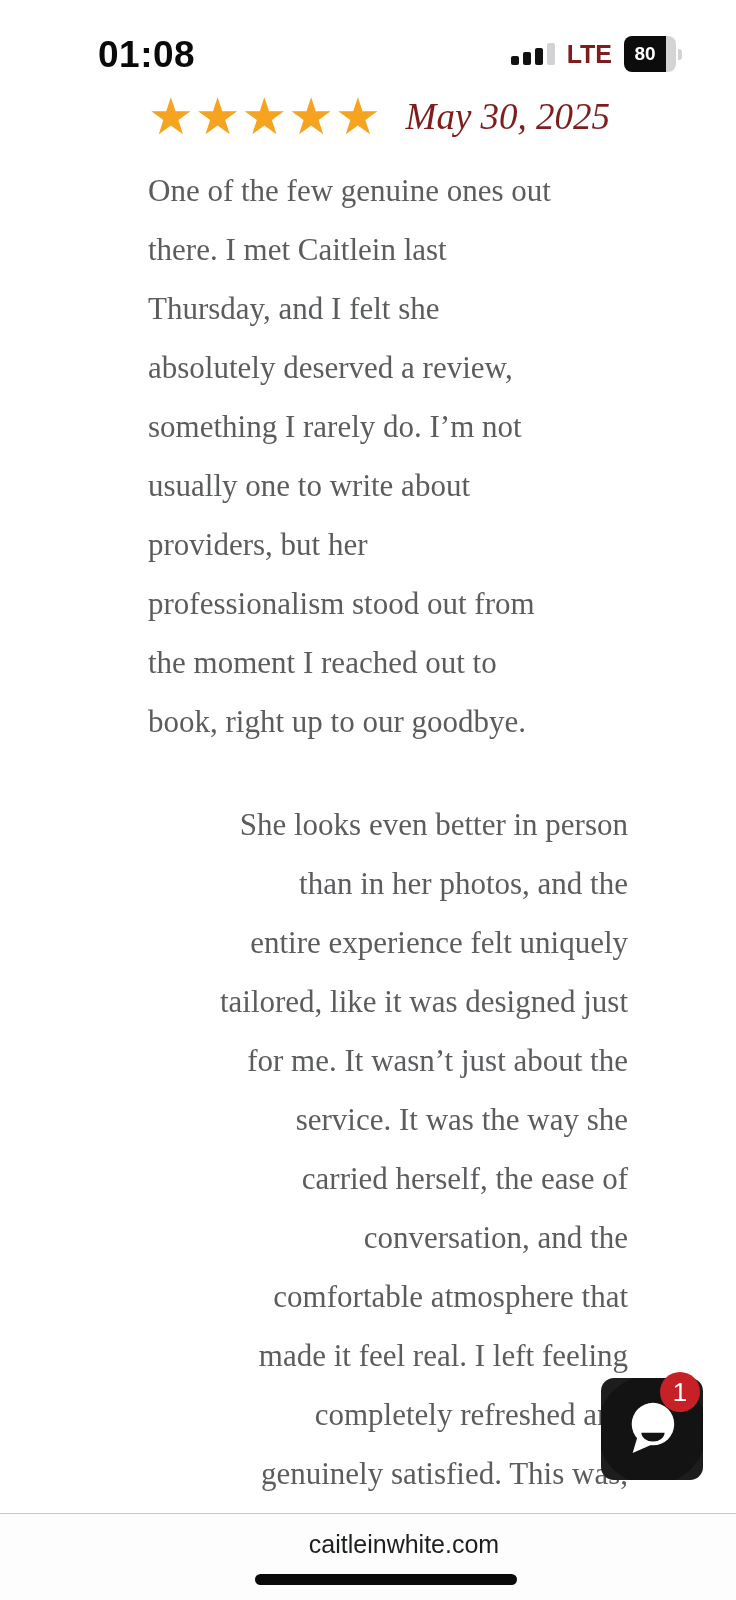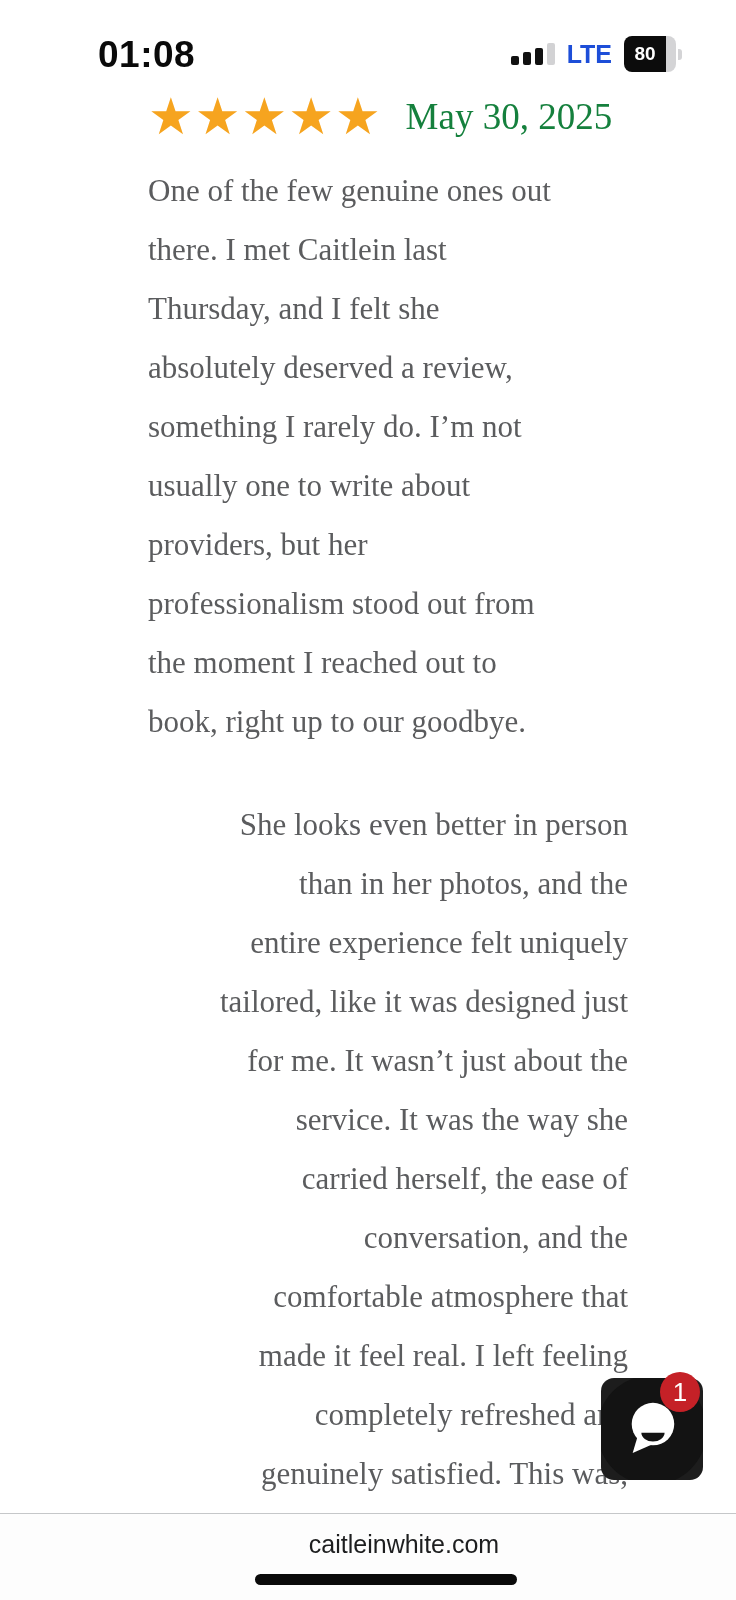--- a/index.html
+++ b/index.html
@@ -20,21 +20,21 @@
     display:flex;align-items:center;
   }
   .signal{display:flex;align-items:flex-end;gap:4px;height:22px;}
   .signal i{display:block;width:8px;border-radius:2px;background:#111;}
   .signal i.b1{height:9px;}
   .signal i.b2{height:13px;}
   .signal i.b3{height:17px;}
   .signal i.b4{height:22px;background:#d2d2d4;}
   .net-label{
     font-family:"Liberation Sans",sans-serif;font-weight:600;
-    font-size:25px;color:#1d4ed8;margin-left:12px;
+    font-size:25px;color:#7f1d1d;margin-left:12px;
   }
   .battery{
     margin-left:12px;position:relative;width:52px;height:36px;border-radius:8px;
     background:linear-gradient(to right,#0c0c0c 0 80%,#d4d4d6 80%);
     display:flex;align-items:center;
   }
   .battery-pct{
     font-family:"Liberation Sans",sans-serif;font-weight:700;
     font-size:19px;color:#ffffff;width:42px;text-align:center;
   }
@@ -43,21 +43,21 @@
     border-radius:0 3px 3px 0;margin-left:2px;
   }
   
   .content{position:absolute;left:148px;top:88px;width:480px;}
   .rating-row{display:flex;align-items:center;height:56px;}
   .stars{
     font-size:51px;line-height:1;color:#F6A41F;letter-spacing:1px;
     font-family:"DejaVu Sans",sans-serif;
   }
   .review-date{
-    font-size:37px;color:#15803d;margin-left:24px;
+    font-style:italic;font-size:37px;color:#7f1d1d;margin-left:24px;
     white-space:nowrap;
   }
   .review-paragraph{
     margin:0;white-space:pre-line;
     font-size:31px;line-height:59px;color:#5b5c5e;
   }
   .p1{margin-top:17px;}
   .p2{margin-top:44px;text-align:right;}
   .show-less{
     display:inline-block;margin:3px 0 0 20px;

